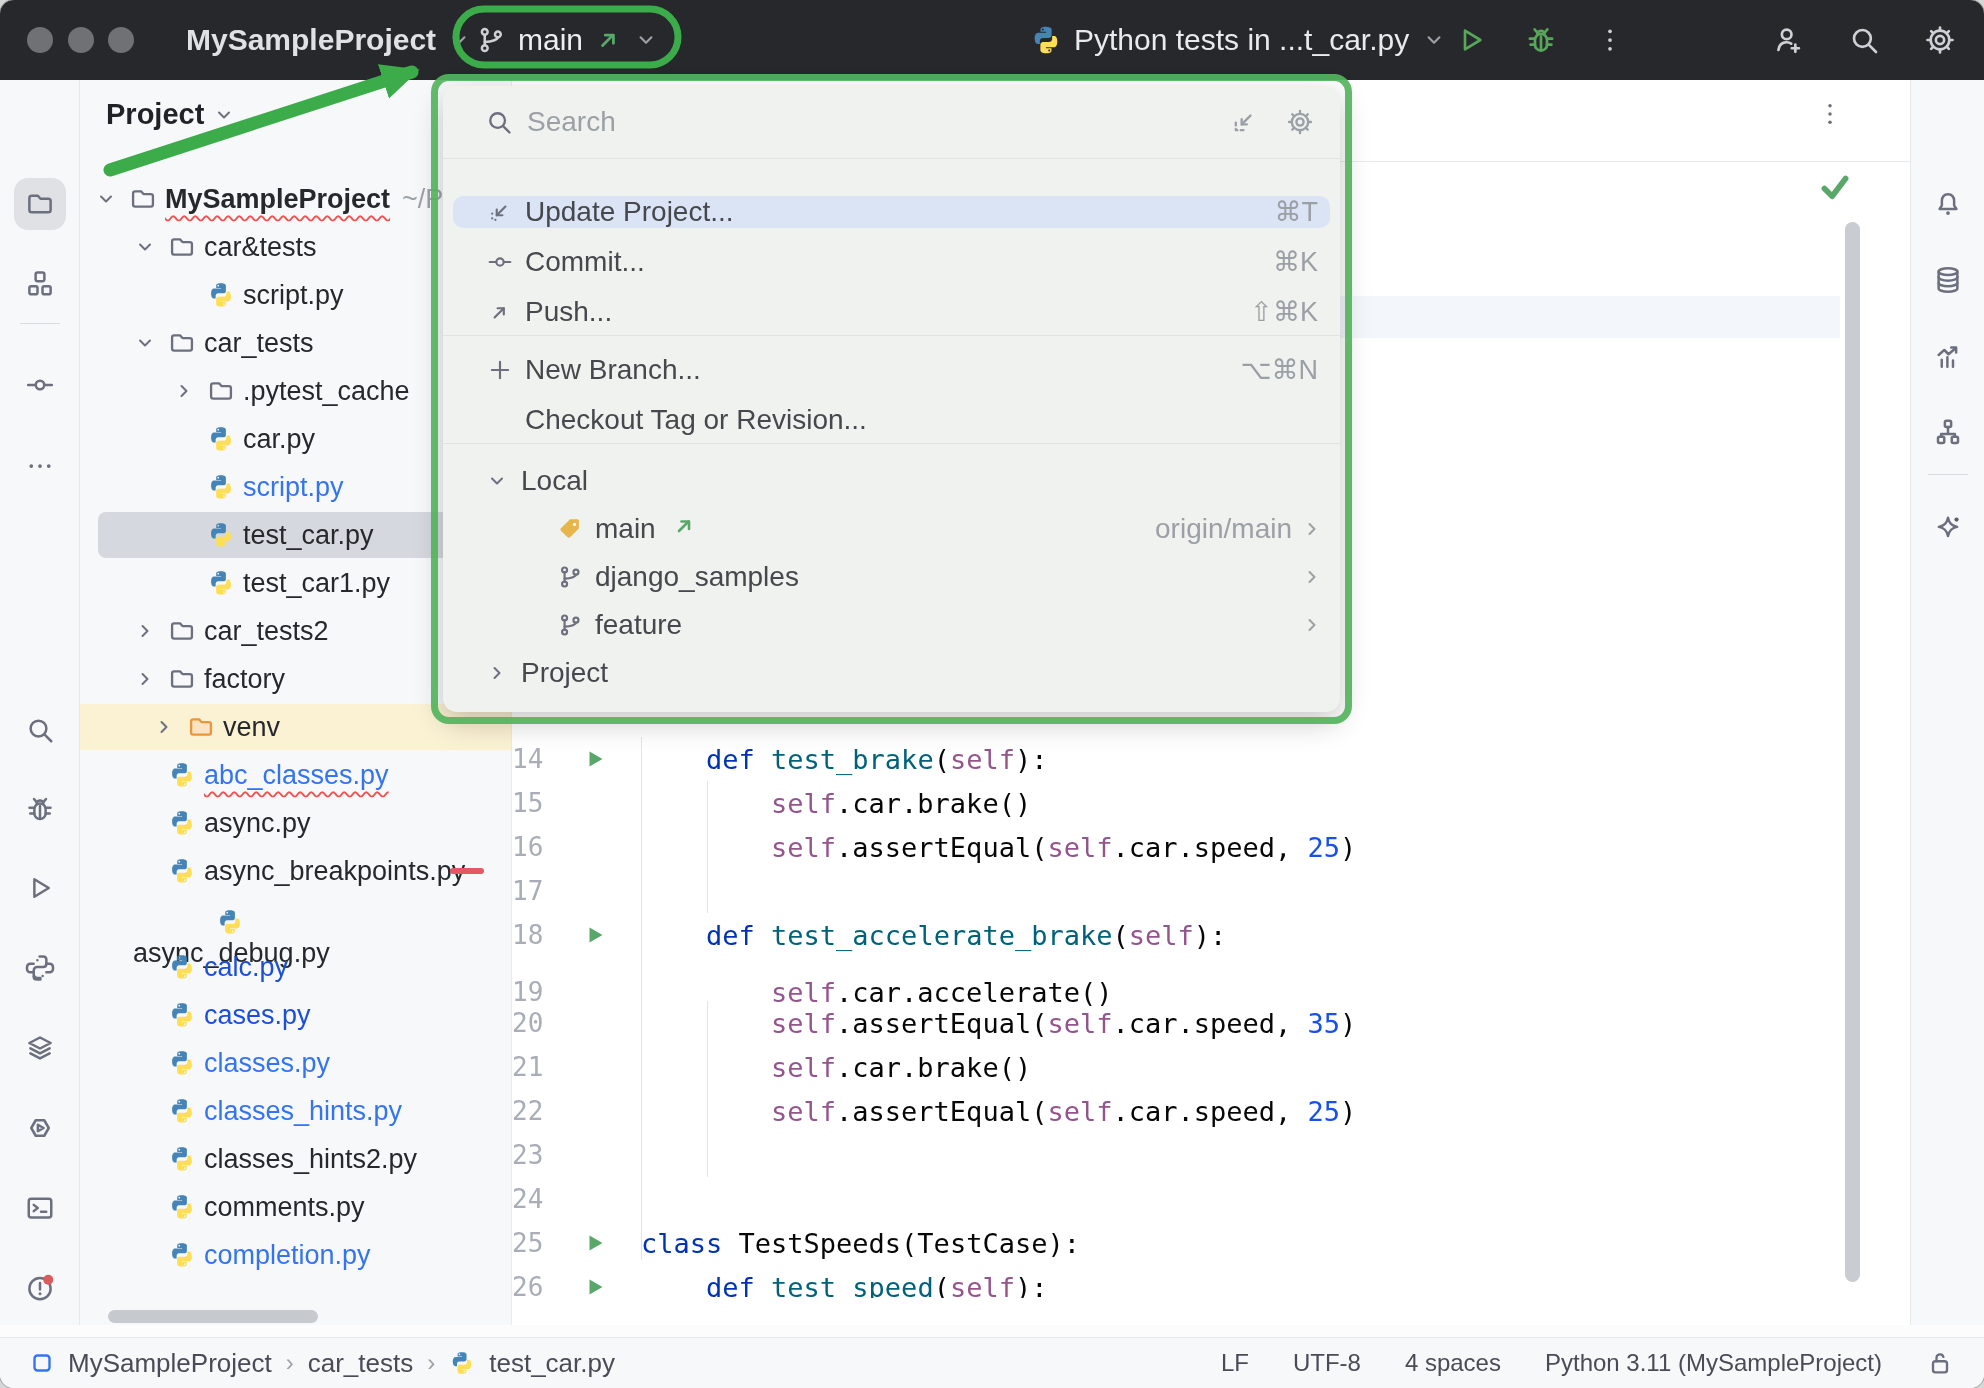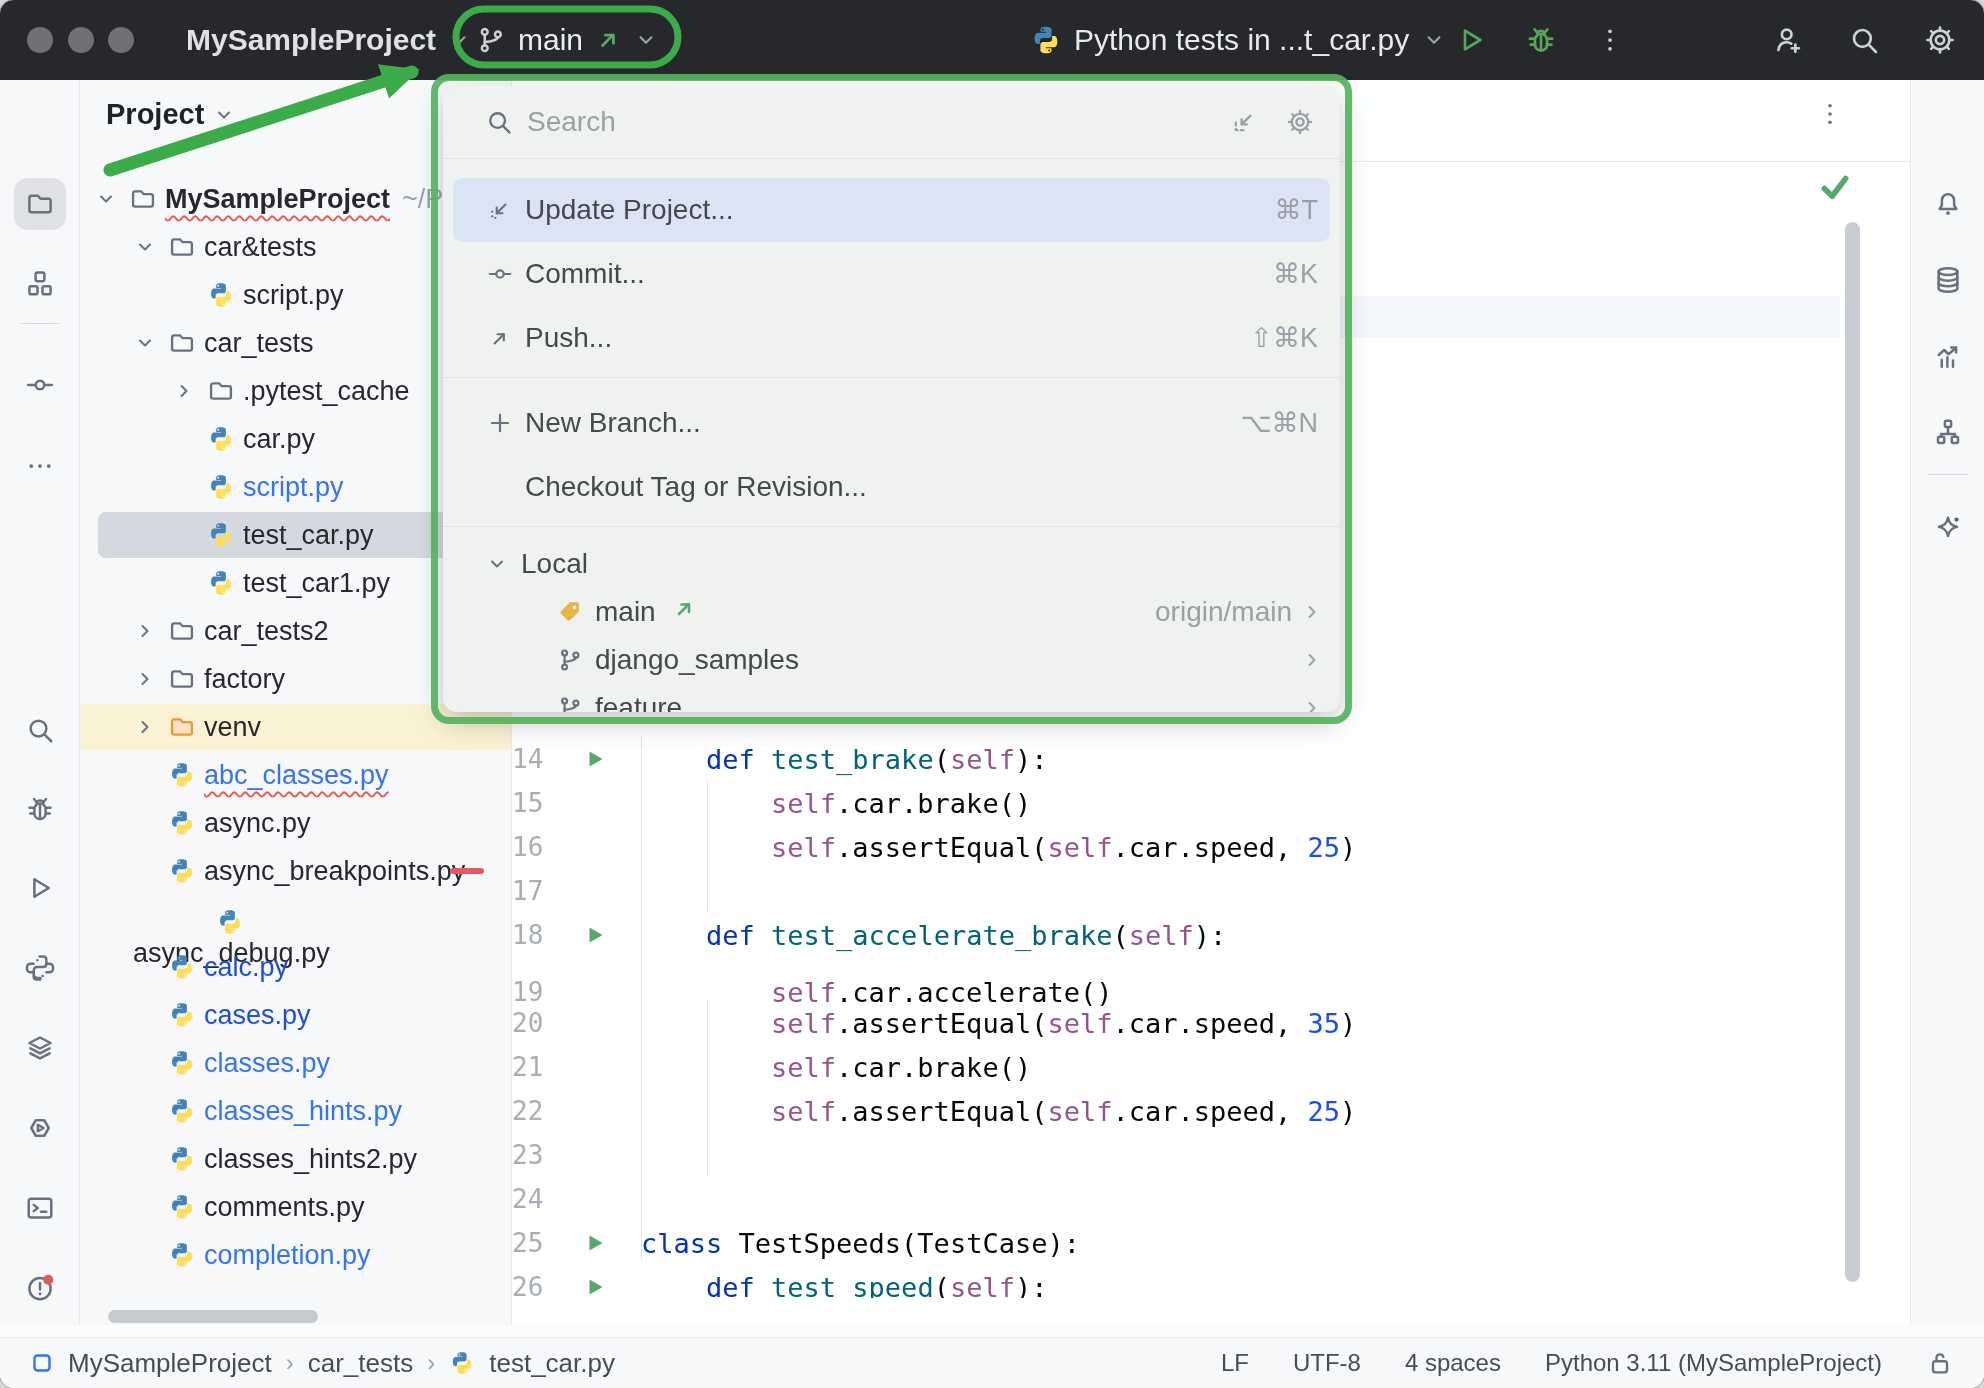--- a/index.html
+++ b/index.html
@@ -70,21 +70,21 @@
   #sb-right { margin-left:auto; display:flex; align-items:center; gap:44px; margin-right:30px; font-size:24px; color:#494B57; }
   .sb-sep { color:#9DA2A8; font-size:24px; }
 
   
   #popup-ring { position:absolute; left:431px; top:74px; width:921px; height:650px; border:7px solid rgba(83,180,92,.92); border-radius:18px; z-index:55; pointer-events:none; }
   #popup { position:absolute; left:443px; top:86px; width:897px; height:626px; background:#EFF2EE; border-radius:14px; box-shadow:0 10px 30px rgba(0,0,0,.22); z-index:50; overflow:hidden; }
   #pp-search { height:73px; display:flex; align-items:center; padding:0 26px 0 42px; border-bottom:1px solid #E0E3DF; color:#6C707E; }
   #pp-search .ph { margin-left:14px; font-size:28px; color:#9BA0A6; }
   #pp-search .spacer { flex:1; }
   #pp-body { padding-top:19px; }
-  .pp-item { height:64px; display:flex; align-items:center; padding:0 22px 0 42px; font-size:28px; color:#45484D; position:relative; }
+  .pp-item { height:32px; display:flex; align-items:center; padding:0 22px 0 42px; font-size:28px; color:#45484D; position:relative;margin-top:18px; }
   .pp-item.sel::before { content:""; position:absolute; left:10px; right:10px; top:0; bottom:0; background:#DBE4F5; border-radius:10px; }
   .pp-item > * { position:relative; }
   .pp-ic { width:30px; flex:0 0 30px; display:flex; justify-content:center; color:#6C707E; }
   .pp-lbl { margin-left:10px; white-space:nowrap; }
   .pp-short { margin-left:auto; color:#9BA0A6; font-size:27px; }
   .pp-sep { height:1px; background:#E0E3DF; margin:7px 0 13px 0; }
   .pp-head { height:48px; display:flex; align-items:center; padding-left:42px; font-size:28px; color:#45484D; }
   .pp-branch { height:48px; display:flex; align-items:center; padding:0 16px 0 114px; font-size:28px; color:#45484D; }
   .pp-branch .blbl { margin-left:12px; }
   .pp-branch .upicon { margin-left:16px; }
@@ -551,21 +551,21 @@
                 <svg viewBox="0 0 24 24" fill="none" stroke="currentColor" stroke-width="2" stroke-linecap="round" stroke-linejoin="round" width="28" height="28">
                   <path d="M3.5 7.2c0-1 .8-1.8 1.8-1.8h5l2.1 2.4h6.3c1 0 1.8.8 1.8 1.8v7.2c0 1-.8 1.8-1.8 1.8H5.3c-1 0-1.8-.8-1.8-1.8V7.2z"></path>
                 </svg>
               </span>
             </span>
             <span class="tlabel">factory</span>
           </div>
         </div>
         <div class="trow">
           <div class="bg" style="left: 0px; right: 0px; border-radius: 0px; background: rgb(251, 241, 211);"></div>
-          <div class="cell" style="padding-left: 47px;">
+          <div class="cell" style="padding-left: 66px;">
             <span class="chev">
               <span class="ic">
                 <svg viewBox="0 0 24 24" fill="none" stroke="currentColor" stroke-width="2" stroke-linecap="round" stroke-linejoin="round" width="24" height="24">
                   <path d="M9.5 7l5 5-5 5"></path>
                 </svg>
               </span>
             </span>
             <span class="ficon">
               <span class="ic">
                 <svg viewBox="0 0 24 24" fill="none" stroke="#E8973C" stroke-width="2" stroke-linecap="round" stroke-linejoin="round" width="28" height="28">

